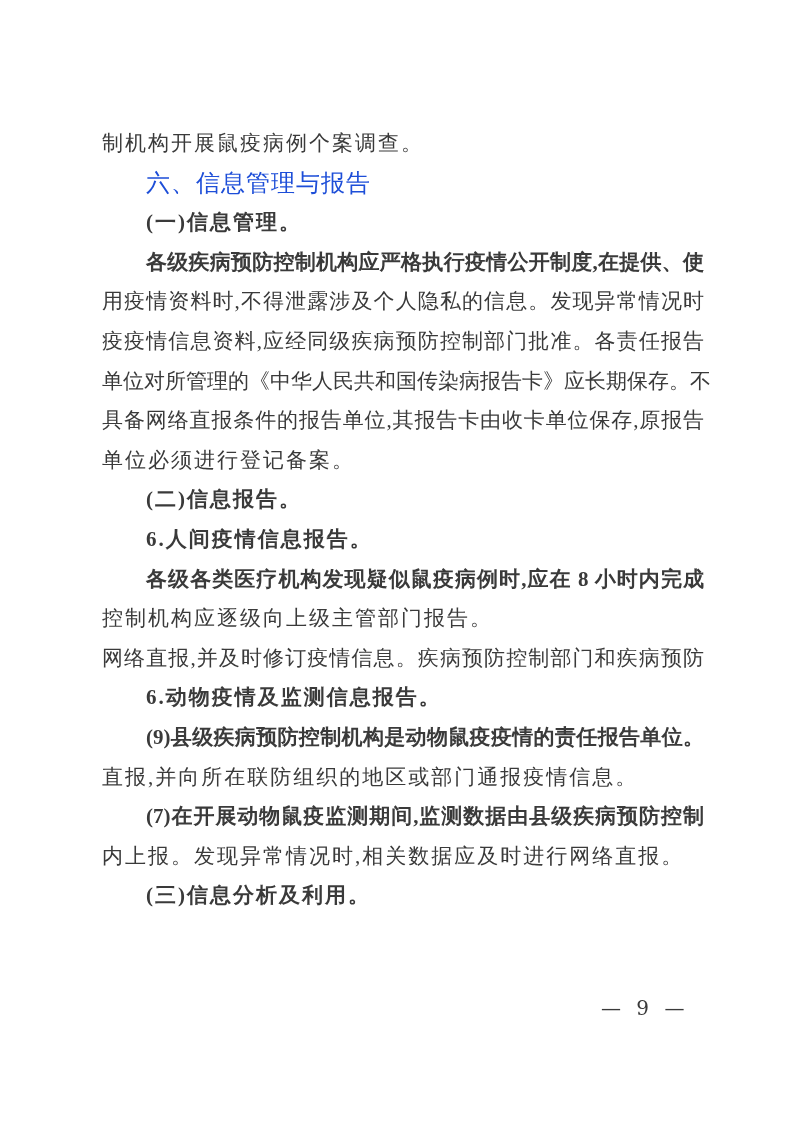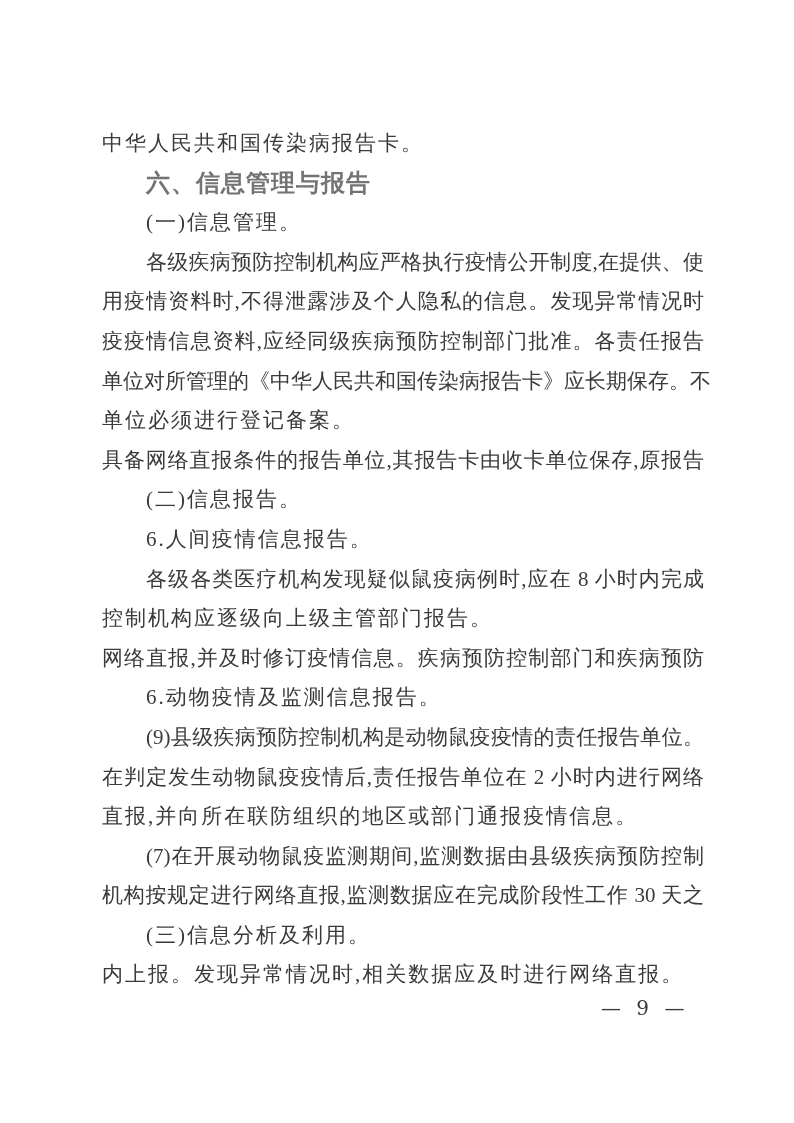--- a/index.html
+++ b/index.html
@@ -29,63 +29,62 @@
     white-space: nowrap;
     font-family: "Liberation Serif", "DejaVu Serif", serif;
   }
   .line.justify {
     letter-spacing: 0;
     text-align: justify;
     text-align-last: justify;
   }
   .line.indent {
     padding-left: 44px;
+    font-weight: bold;
   }
   .line.heading {
     font-family: "DejaVu Sans", "Liberation Sans", sans-serif;
-    font-weight: 700;
+    font-weight: 400;
     font-size: 24px;
     letter-spacing: 1px;
-    color: #737373;
+    color: #1d4ed8;
   }
   .page-footer {
     position: absolute;
     left: 601px;
     top: 994px;
     height: 28px;
     line-height: 28px;
     font-size: 20px;
     color: #3a3a3a;
     word-spacing: 9px;
     letter-spacing: 0;
     font-family: "DejaVu Serif", "Liberation Serif", serif;
     white-space: nowrap;
   }
 </style>
 </head>
 <body>
 
 <div class="doc-body">
-  <div class="line">中华人民共和国传染病报告卡。</div>
+  <div class="line">制机构开展鼠疫病例个案调查。</div>
   <div class="line indent heading">六、信息管理与报告</div>
   <div class="line indent">(一)信息管理。</div>
   <div class="line indent justify">各级疾病预防控制机构应严格执行疫情公开制度,在提供、使</div>
   <div class="line justify">用疫情资料时,不得泄露涉及个人隐私的信息。发现异常情况时</div>
   <div class="line justify">疫疫情信息资料,应经同级疾病预防控制部门批准。各责任报告</div>
   <div class="line justify">单位对所管理的《中华人民共和国传染病报告卡》应长期保存。不</div>
+  <div class="line justify">具备网络直报条件的报告单位,其报告卡由收卡单位保存,原报告</div>
   <div class="line">单位必须进行登记备案。</div>
-  <div class="line justify">具备网络直报条件的报告单位,其报告卡由收卡单位保存,原报告</div>
   <div class="line indent">(二)信息报告。</div>
   <div class="line indent">6.人间疫情信息报告。</div>
   <div class="line indent justify">各级各类医疗机构发现疑似鼠疫病例时,应在 8 小时内完成</div>
   <div class="line">控制机构应逐级向上级主管部门报告。</div>
   <div class="line justify">网络直报,并及时修订疫情信息。疾病预防控制部门和疾病预防</div>
   <div class="line indent">6.动物疫情及监测信息报告。</div>
   <div class="line indent justify">(9)县级疾病预防控制机构是动物鼠疫疫情的责任报告单位。</div>
-  <div class="line justify">在判定发生动物鼠疫疫情后,责任报告单位在 2 小时内进行网络</div>
   <div class="line">直报,并向所在联防组织的地区或部门通报疫情信息。</div>
   <div class="line indent justify">(7)在开展动物鼠疫监测期间,监测数据由县级疾病预防控制</div>
-  <div class="line justify">机构按规定进行网络直报,监测数据应在完成阶段性工作 30 天之</div>
+  <div class="line">内上报。发现异常情况时,相关数据应及时进行网络直报。</div>
   <div class="line indent">(三)信息分析及利用。</div>
-  <div class="line">内上报。发现异常情况时,相关数据应及时进行网络直报。</div>
 </div>
 
 <div class="page-footer">— 9 —</div>
 
 </body></html>

